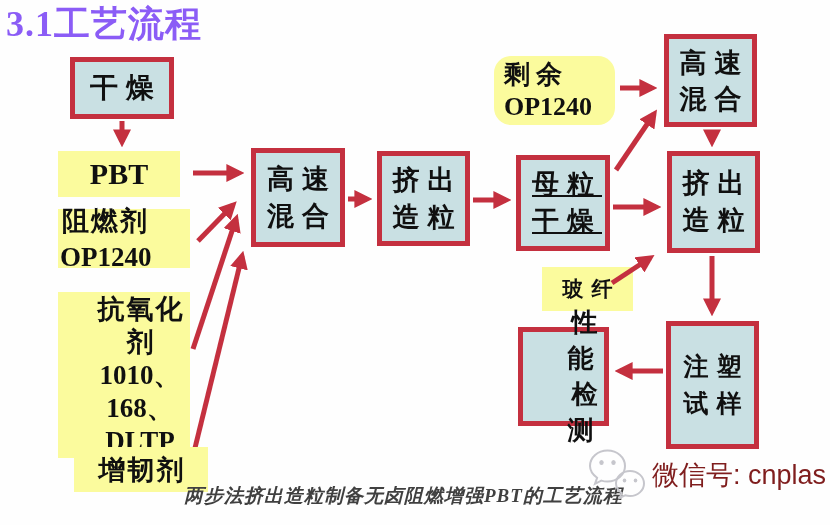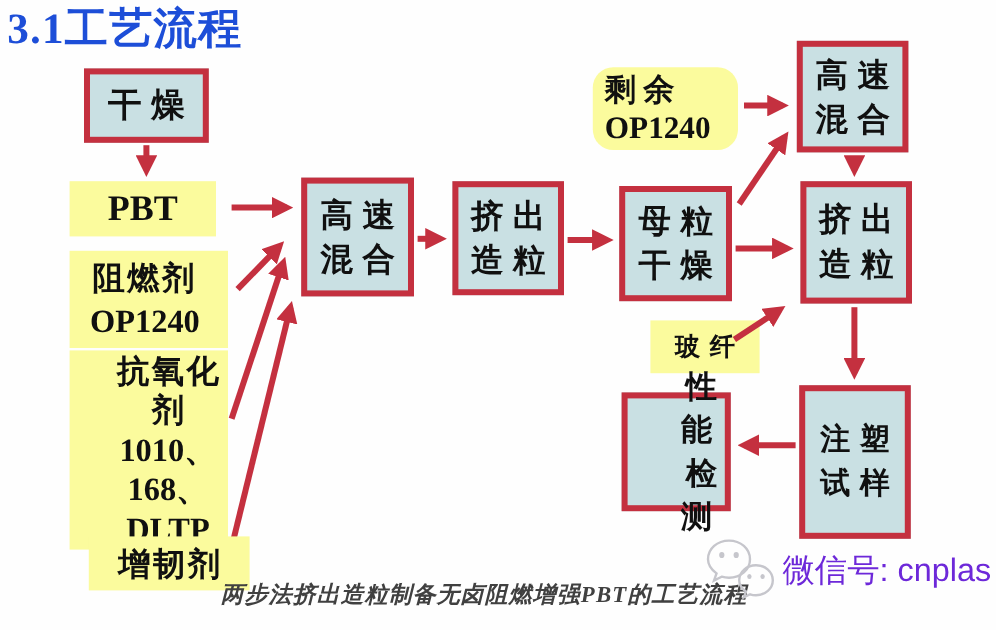--- a/index.html
+++ b/index.html
@@ -1,48 +1,48 @@
 <!DOCTYPE html>
 <html><head>
 <meta charset="utf-8">
 <style>
   html,body{margin:0;padding:0;background:#ffffff;}
   #slide{position:relative;width:830px;height:525px;background:#fefefe;overflow:hidden;
          font-family:"Liberation Serif","DejaVu Serif",serif;}
-  .title{position:absolute;left:6px;top:0px;font-size:36px;font-weight:bold;color:#1d4ed8;
+  .title{position:absolute;left:6px;top:0px;font-size:36px;font-weight:bold;color:#8b5cf6;
          letter-spacing:1px;}
   .node{position:absolute;box-sizing:border-box;display:flex;flex-direction:column;
         justify-content:center;font-weight:bold;color:#101010;z-index:2;}
   .teal{background:#c9e0e3;border:5px solid #c4303f;align-items:center;text-align:center;}
   .yellow{background:#fbfb9d;}
   .node span{display:block;}
   .sp7 span{letter-spacing:8px;text-indent:8px;}
   .sp3 span{letter-spacing:2px;text-indent:2px;}
   #box-drying{left:70px;top:57px;width:104px;height:62px;font-size:28px;}
   #box-pbt{left:58px;top:151px;width:122px;height:46px;font-size:30px;align-items:center;text-align:center;}
-  #box-flame{left:58px;top:209px;width:132px;height:81px;font-size:27px;line-height:36px;padding-left:17px;}
+  #box-flame{left:58px;top:209px;width:132px;height:59px;font-size:27px;line-height:36px;padding-left:2px;}
   #box-antiox{left:58px;top:292px;width:132px;height:166px;font-size:27px;line-height:33px;
               align-items:center;text-align:center;z-index:1;padding-left:32px;}
   #box-toughener{left:52px;top:447px;width:134px;height:45px;font-size:27px;align-items:center;
               text-align:center;z-index:3;margin-left:22px;}
   #box-mixing1{left:251px;top:148px;width:94px;height:99px;font-size:27px;line-height:37px;}
   #box-gran1{left:377px;top:151px;width:93px;height:95px;font-size:27px;line-height:37px;}
-  #box-mbdry{left:516px;top:155px;width:94px;height:96px;font-size:27px;line-height:37px;}
+  #box-mbdry{left:516px;top:155px;width:94px;height:96px;font-size:27px;line-height:37px;text-decoration:underline;}
   #box-remaining{left:494px;top:56px;width:121px;height:69px;font-size:26px;line-height:32px;padding-left:10px;border-radius:17px;}
   #box-mixing2{left:664px;top:34px;width:93px;height:93px;font-size:27px;line-height:36px;}
   #box-gran2{left:667px;top:151px;width:93px;height:102px;font-size:27px;line-height:37px;}
   #box-glass{left:518px;top:267px;width:91px;height:44px;font-size:21px;align-items:center;text-align:right;margin-left:24px;}
   #box-injection{left:666px;top:321px;width:93px;height:128px;font-size:25px;line-height:37px;}
   #box-perf{left:518px;top:327px;width:91px;height:99px;font-size:26px;line-height:36px;padding-left:42px;}
   #arrow-layer{position:absolute;left:0;top:0;z-index:2;pointer-events:none;}
   .caption{position:absolute;left:184px;top:483px;font-size:19px;font-weight:bold;font-style:italic;
            color:#404040;letter-spacing:1px;z-index:4;white-space:nowrap;}
   .watermark{position:absolute;left:586px;top:446px;display:flex;align-items:center;z-index:5;}
   .watermark-text{font-family:"Liberation Sans","DejaVu Sans",sans-serif;font-size:27px;
-           color:#6d28d9;margin-left:4px;white-space:nowrap;}
+           color:#7f1d1d;margin-left:4px;white-space:nowrap;}
 </style>
 </head>
 <body>
 
 <div id="slide">
 
   <div class="title">3.1工艺流程</div>
 
   <div class="node teal sp7" id="box-drying">
     <span>干燥</span>

